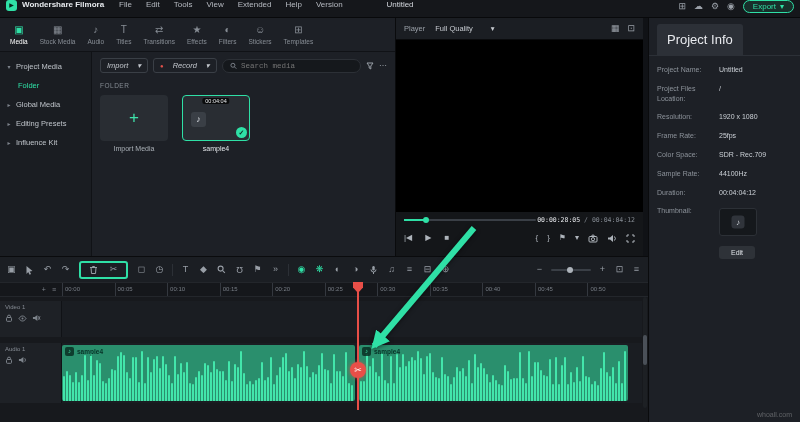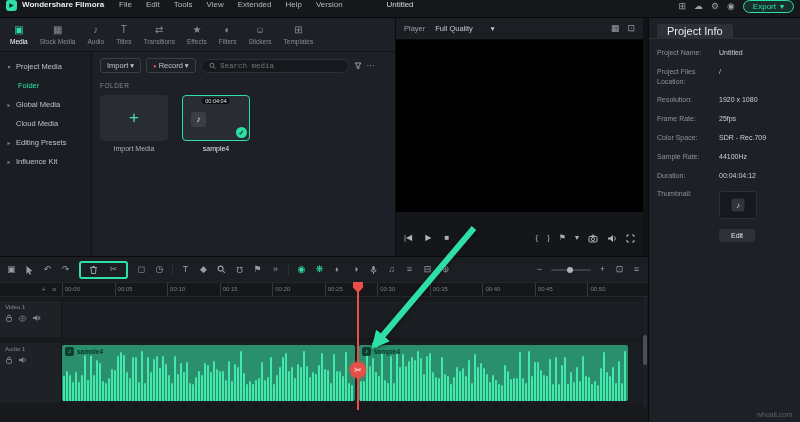--- a/index.html
+++ b/index.html
@@ -31,22 +31,22 @@
   .mtab.active { color:#fff; }
   .mtab.active .ti { color:#2fe0a6; }
   #left-body { position:absolute; left:0; right:0; top:34px; bottom:0; display:flex; }
   #sidebar { width:92px; background:#1a1d22; border-right:1px solid #101216; padding-top:5px; flex:none; }
   .side-item { display:flex; align-items:center; gap:4px; padding:5px 6px; color:#bfc4ca; font-size:7.5px; }
   .side-item .chev { font-size:6px; color:#7d838b; width:6px; flex:none; }
   .side-item.child { padding-left:18px; }
   .side-item.selected { color:#2fe0a6; }
   #browser { flex:1; position:relative; padding:6px 8px; }
   #browser-toolbar { display:flex; align-items:center; gap:5px; }
-  .btn-outline { display:flex; align-items:center; gap:2px; border:1px solid #3a3f46; border-radius:3px;
-    padding:2px 6px; font-size:7.5px; color:#c2c6cc; white-space:nowrap; }
+  .btn-outline { display:flex; align-items:center; gap:9px; border:1px solid #3a3f46; border-radius:3px;
+    padding:2px 6px; font-size:7.5px; color:#c2c6cc; white-space:nowrap;font-style:italic; }
   .red-dot { color:#e0504a; font-size:6px; }
   #search-box { flex:1; max-width:148px; display:flex; align-items:center; gap:4px; background:#15181c;
     border:1px solid #2c3036; border-radius:9px; padding:2px 7px; color:#80868e; }
   #search-input { background:transparent; border:none; outline:none; color:#9aa0a8; font-size:7.5px; width:100%;
     font-family:Liberation Mono, monospace; }
   .browser-extra { color:#9aa0a8; }
   #section-label { margin:9px 0 6px; font-size:6.5px; color:#858b93; letter-spacing:.5px; }
   #tiles { display:flex; gap:14px; }
   .tile-wrap { width:68px; display:flex; flex-direction:column; align-items:center; }
   .tile { width:68px; height:46px; background:#292d33; border-radius:4px; position:relative; }
@@ -76,22 +76,22 @@
   #seek-dot { position:absolute; left:19px; top:-2px; width:6px; height:6px; border-radius:50%; background:#2fe0a6; }
   #timecode { margin-left:auto; font-size:6.5px; color:#868c94; font-family:"DejaVu Sans Mono", monospace; white-space:nowrap; }
   #tc-current { color:#e8eaee; }
   #transport { position:absolute; left:8px; right:8px; top:212px; height:16px; display:flex; align-items:center; color:#aeb4bb; }
   #transport .lgrp { display:flex; gap:13px; align-items:center; font-size:8px; }
   #transport .rgrp { margin-left:auto; display:flex; gap:9px; align-items:center; font-size:8px; }
 
   
   #right-panel { position:absolute; left:648px; top:18px; width:152px; height:404px; background:#1d2026;
     border-left:1px solid #0a0b0d; padding:6px 8px; }
-  #pi-tab { display:inline-block; background:#2c3037; border-radius:3px 3px 0 0; padding:1px 10px;
-    font-size:11px; color:#e8eaee; }
+  #pi-tab { display:inline-block; background:#2c3037; border-radius:3px 3px 0 0; padding:8px 10px;
+    font-size:13px; color:#e8eaee; }
   #pi-divider { border-bottom:1px solid #2c3037; margin:0 -8px; }
   .pi-row { display:flex; margin-top:9px; font-size:7px; line-height:1.4; }
   .pi-label { width:62px; color:#8d939b; flex:none; }
   .pi-value { flex:1; color:#ccd1d7; }
   #thumb-tile { width:38px; height:28px; background:#15181c; border:1px solid #2c3036; border-radius:3px;
     position:relative; margin-top:2px; }
   #thumb-music { position:absolute; left:50%; top:50%; transform:translate(-50%,-50%); width:13px; height:13px;
     background:#30343b; border-radius:3px; color:#cfd4da; font-size:8px; line-height:13px; text-align:center; }
   #edit-btn { margin:10px 0 0 62px; width:36px; text-align:center; background:#2e3238; border-radius:3px;
     padding:3px 0; font-size:7px; color:#dfe3e8; }
@@ -220,24 +220,20 @@
           <span>Project Media</span>
           </div>
         <div class="side-item child selected">
           <span>Folder</span>
           </div>
         <div class="side-item">
           <span class="chev ico">▸</span>
           <span>Global Media</span>
           </div>
         <div class="side-item">
-          <span class="chev"></span>
-          <span>Cloud Media</span>
-          </div>
-        <div class="side-item">
           <span class="chev ico">▸</span>
           <span>Editing Presets</span>
           </div>
         <div class="side-item">
           <span class="chev ico">▸</span>
           <span>Influence Kit</span>
           </div>
       </aside>
       <div id="browser">
         <div id="browser-toolbar">
@@ -289,20 +285,33 @@
       <span id="quality-select">
         <span>Full Quality</span>
         <span class="ico">▾</span>
         </span>
       <span class="right">
         <span class="ico">▦</span>
         <span class="ico">⊡</span>
       </span>
     </div>
     <div id="video-area"></div>
+    <div id="seek-row">
+      <span id="seek-track">
+        <span id="seek-fill"></span>
+        <span id="seek-dot"></span>
+      </span>
+      <span id="timecode">
+        <span id="tc-current">00:00:28:05</span>
+        <span> </span>
+        <span>/</span>
+        <span> </span>
+        <span>00:04:04:12</span>
+      </span>
+    </div>
     <div id="transport">
       <span class="lgrp">
         <span class="ico">|◀</span>
         <span class="ico">▶</span>
         <span class="ico">■</span>
       </span>
       <span class="rgrp">
         <span class="ico">{</span>
         <span class="ico">}</span>
         <span class="ico">⚑</span>

